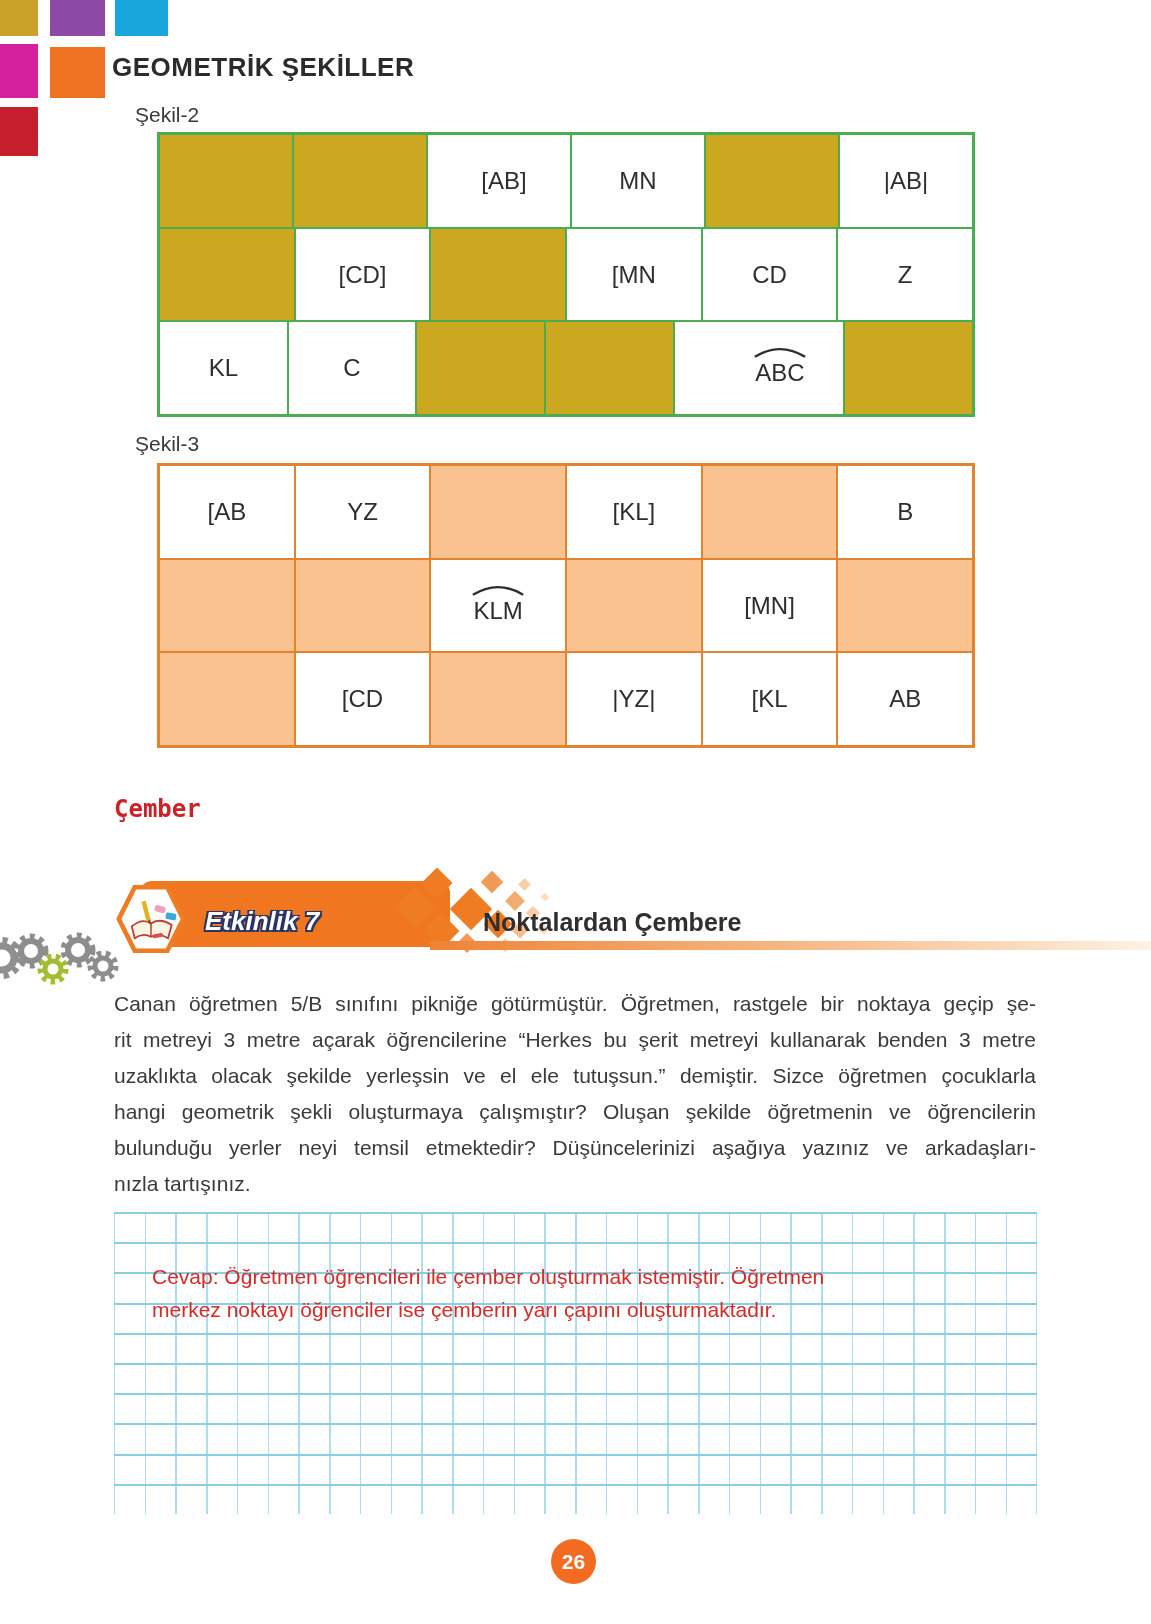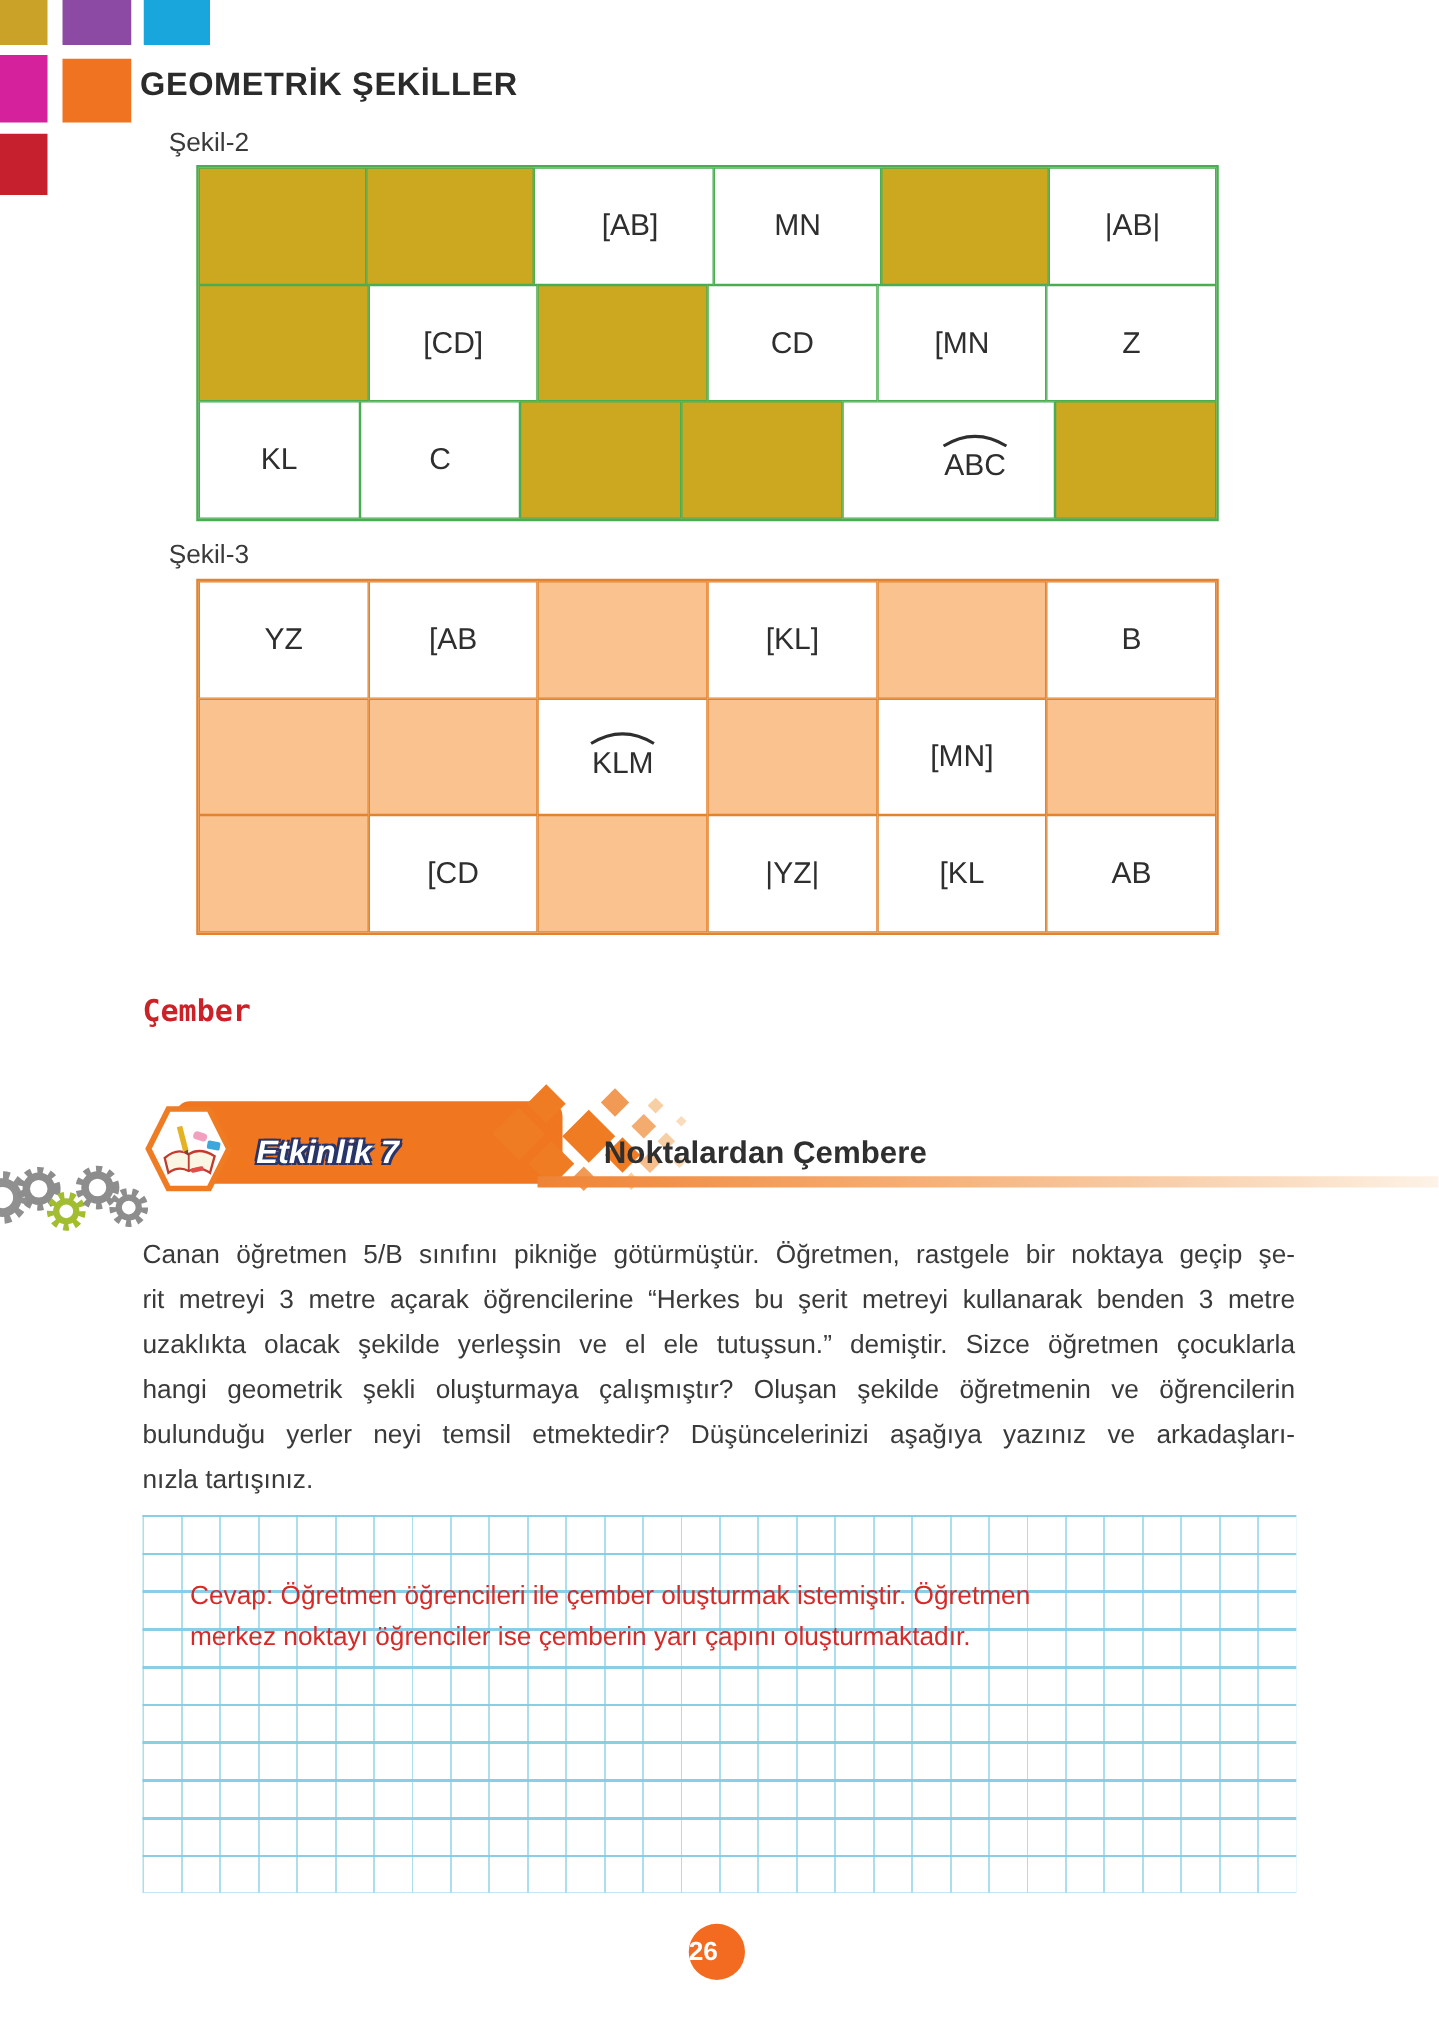--- a/index.html
+++ b/index.html
@@ -45,21 +45,21 @@
   .pline.last{text-align-last:left;}
 
   .answer-grid{position:absolute;left:114px;top:1212px;width:923px;height:302px;background:#fff;
     background-image:
       repeating-linear-gradient(to right, rgba(128,204,228,.65) 0 1.5px, transparent 1.5px 30.75px),
       repeating-linear-gradient(to bottom, rgba(108,194,224,.8) 0 2px, transparent 2px 30.2px);}
   .answer-text{position:absolute;left:38px;top:48px;font-size:21px;line-height:33px;
                font-weight:normal;color:#D42A28;}
 
   .page-badge{position:absolute;left:551px;top:1539px;width:45px;height:45px;border-radius:50%;
-              background:#F26B21;display:flex;align-items:center;
+              background:#F26B21;display:flex;align-items:center;justify-content:center;
               color:#fff;font-size:21px;font-weight:bold;}
 </style>
 </head>
 <body>
 
 <div class="page">
 
   <div class="top-squares">
     <div class="sq" style="left: 0px; top: 0px; width: 38px; height: 36px; background: rgb(201, 162, 39);"></div>
     <div class="sq" style="left: 50px; top: 0px; width: 55px; height: 36px; background: rgb(140, 74, 165);"></div>
@@ -78,43 +78,43 @@
         <div class="tcell" style="border-color: rgb(74, 173, 82); background: rgb(203, 168, 32);"></div>
         <div class="tcell" style="border-color: rgb(74, 173, 82); padding-left: 10px;">[AB]</div>
         <div class="tcell" style="border-color: rgb(74, 173, 82);">MN</div>
         <div class="tcell" style="border-color: rgb(74, 173, 82); background: rgb(203, 168, 32);"></div>
         <div class="tcell" style="border-color: rgb(74, 173, 82);">|AB|</div>
       </div>
       <div class="trow">
         <div class="tcell" style="border-color: rgb(74, 173, 82); background: rgb(203, 168, 32);"></div>
         <div class="tcell" style="border-color: rgb(74, 173, 82);">[CD]</div>
         <div class="tcell" style="border-color: rgb(74, 173, 82); background: rgb(203, 168, 32);"></div>
+        <div class="tcell" style="border-color: rgb(74, 173, 82);">[MN</div>
         <div class="tcell" style="border-color: rgb(74, 173, 82);">CD</div>
-        <div class="tcell" style="border-color: rgb(74, 173, 82);">[MN</div>
         <div class="tcell" style="border-color: rgb(74, 173, 82);">Z</div>
       </div>
       <div class="trow">
         <div class="tcell" style="border-color: rgb(74, 173, 82);">KL</div>
         <div class="tcell" style="border-color: rgb(74, 173, 82);">C</div>
         <div class="tcell" style="border-color: rgb(74, 173, 82); background: rgb(203, 168, 32);"></div>
         <div class="tcell" style="border-color: rgb(74, 173, 82); background: rgb(203, 168, 32);"></div>
         <div class="tcell" style="border-color: rgb(74, 173, 82); padding-left: 42px;">
           <span class="arclbl"><svg class="arcsvg" viewBox="0 0 60 12">
               <path d="M4 11 Q30 -5 56 11" fill="none" stroke="#2e2e2e" stroke-width="2.5"></path>
             </svg><span class="arctext">ABC</span></span>
         </div>
         <div class="tcell" style="border-color: rgb(74, 173, 82); background: rgb(203, 168, 32);"></div>
       </div>
     </div>
 
   <div class="fig-label" style="left:135px;top:432px">Şekil-3</div>
   <div class="gtable" style="left: 157px; top: 463px; border-color: rgb(226, 131, 47);" id="table3">
       <div class="trow">
+        <div class="tcell" style="border-color: rgb(226, 131, 47);">[AB</div>
         <div class="tcell" style="border-color: rgb(226, 131, 47);">YZ</div>
-        <div class="tcell" style="border-color: rgb(226, 131, 47);">[AB</div>
         <div class="tcell" style="border-color: rgb(226, 131, 47); background: rgb(250, 194, 142);"></div>
         <div class="tcell" style="border-color: rgb(226, 131, 47);">[KL]</div>
         <div class="tcell" style="border-color: rgb(226, 131, 47); background: rgb(250, 194, 142);"></div>
         <div class="tcell" style="border-color: rgb(226, 131, 47);">B</div>
       </div>
       <div class="trow">
         <div class="tcell" style="border-color: rgb(226, 131, 47); background: rgb(250, 194, 142);"></div>
         <div class="tcell" style="border-color: rgb(226, 131, 47); background: rgb(250, 194, 142);"></div>
         <div class="tcell" style="border-color: rgb(226, 131, 47);">
           <span class="arclbl"><svg class="arcsvg" viewBox="0 0 60 12">

